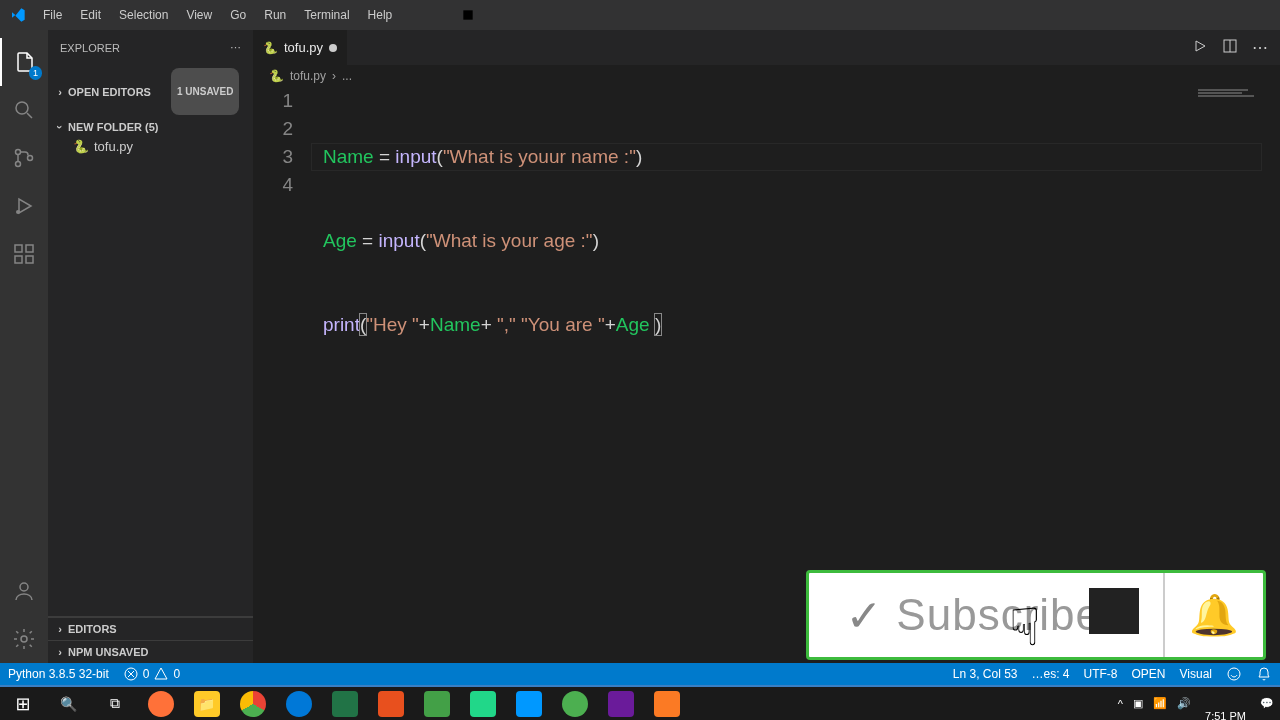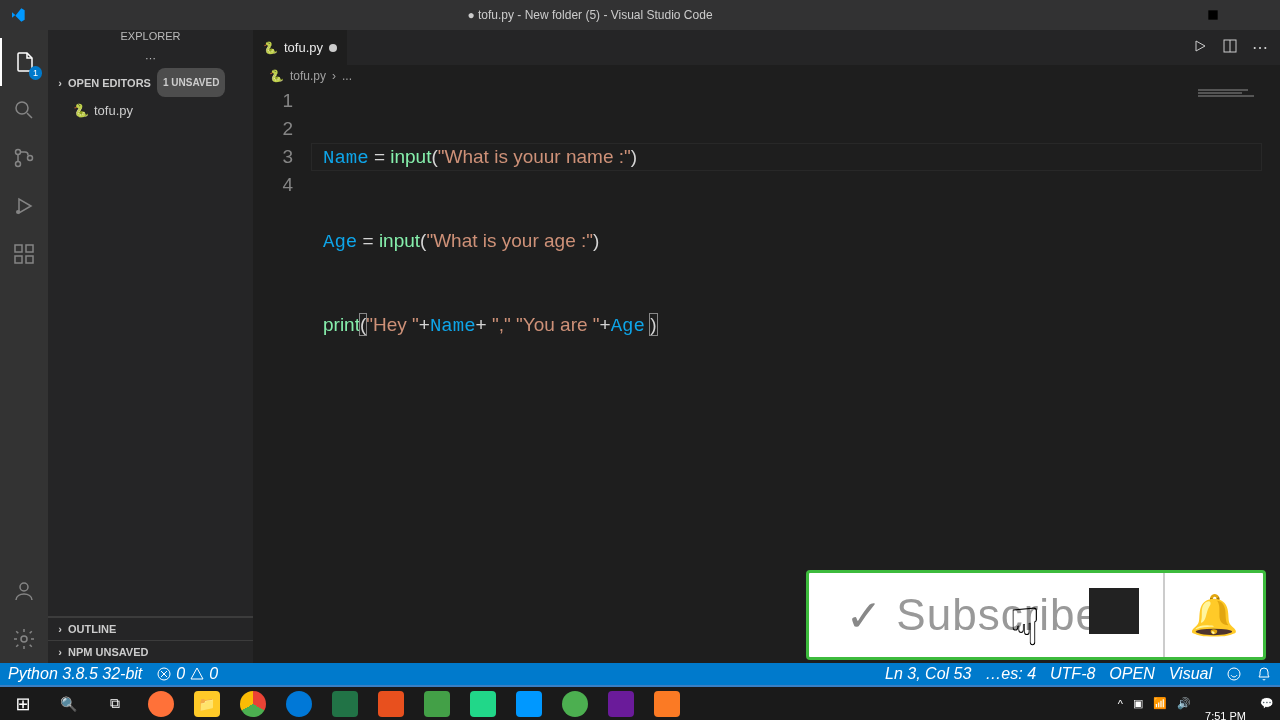--- a/index.html
+++ b/index.html
@@ -15,24 +15,24 @@
 
 .main { display: flex; height: 633px; }
 
 .activity-bar { width: 48px; background: #333333; display: flex; flex-direction: column; align-items: center; padding-top: 8px; }
 .activity-bar .act-icon { width: 48px; height: 48px; display: flex; align-items: center; justify-content: center; color: #858585; cursor: pointer; position: relative; }
 .activity-bar .act-icon.active { color: #fff; border-left: 2px solid #fff; }
 .activity-bar .spacer { flex: 1; }
 .act-badge { position: absolute; bottom: 6px; right: 6px; background: #007acc; color: #fff; font-size: 9px; border-radius: 8px; padding: 0 4px; min-width: 12px; height: 14px; line-height: 14px; text-align: center; }
 
 .sidebar { width: 205px; background: #252526; color: #ccc; display: flex; flex-direction: column; font-size: 11px; }
-.sidebar .header { height: 35px; display: flex; align-items: center; padding: 0 12px; justify-content: space-between; text-transform: uppercase; font-size: 11px; color: #bbb; flex-direction: column; }
+.sidebar .header { height: 35px; display: flex; align-items: center; padding: 0 12px; justify-content: space-between; text-transform: uppercase; font-size: 11px; color: #bbb; }
 .sidebar .section-title { display: flex; align-items: center; padding: 3px 4px; font-weight: bold; font-size: 11px; cursor: pointer; }
 .sidebar .chev { width: 16px; display: inline-flex; justify-content: center; }
-.sidebar .badge { background: #4d4d4d; color: #ccc; font-size: 10px; padding: 9px 6px; border-radius: 8px; margin-left: 6px; }
+.sidebar .badge { background: #4d4d4d; color: #ccc; font-size: 10px; padding: 18px 6px; border-radius: 8px; margin-left: 20px; }
 .sidebar .file-item { display: flex; align-items: center; padding: 3px 4px 3px 24px; font-size: 13px; cursor: pointer; }
 .sidebar .file-item .fi { width: 18px; display: inline-flex; justify-content: center; margin-right: 4px; }
 .sidebar .bottom-sections { margin-top: auto; border-top: 1px solid #3c3c3c; }
 .sidebar .bottom-sections .section-title { border-top: 1px solid #3c3c3c; padding: 5px 4px; }
 
 .editor-area { flex: 1; background: #1e1e1e; display: flex; flex-direction: column; }
 .tabs-row { height: 35px; background: #252526; display: flex; align-items: center; }
 .tab { height: 35px; background: #1e1e1e; display: flex; align-items: center; padding: 0 10px; gap: 6px; color: #e8e8e8; font-size: 13px; border-right: 1px solid #252526; }
 .tab .dot { width: 8px; height: 8px; border-radius: 50%; background: #ccc; }
 .tabs-row .spacer { flex: 1; }
@@ -40,31 +40,31 @@
 .tab-actions .ta { cursor: pointer; }
 
 .breadcrumb { height: 22px; display: flex; align-items: center; padding-left: 16px; font-size: 12px; color: #a0a0a0; gap: 6px; }
 .breadcrumb .fi { color: #519aba; }
 
 .code-area { flex: 1; position: relative; font-family: Consolas, 'Courier New', monospace; font-size: 19px; line-height: 28px; }
 .gutter { position: absolute; left: 0; top: 0; width: 58px; text-align: right; color: #858585; padding-right: 18px; }
 .gutter .lineno { height: 28px; }
 .code-lines { position: absolute; left: 70px; top: 0; right: 0; white-space: pre; }
 .code-line { height: 28px; }
-.tok-var { color: #0ea5e9; font-family: Liberation Mono, monospace; }
+.tok-var { color: #22c55e; }
 .tok-op { color: #d4d4d4; }
-.tok-fn { color: #86efac; }
+.tok-fn { color: #c4b5fd; }
 .tok-str { color: #ce9178; }
 .tok-paren { color: #d4d4d4; }
 .tok-paren-hl { color: #d4d4d4; border: 1px solid #888; margin: -1px; }
 .cursor-line-highlight { position: absolute; left: 58px; right: 18px; height: 28px; border: 1px solid #282828; pointer-events: none; }
 .minimap { position: absolute; right: 2px; top: 2px; width: 80px; height: 20px; }
 .minimap .ml { height: 2px; background: #555; margin-bottom: 1px; }
 
-.statusbar { height: 22px; background: #007acc; color: #fff; display: flex; align-items: center; font-size: 16px; padding: 0 8px; gap: 14px; position: absolute; bottom: 35px; left: 0; right: 0; font-style: italic; }
+.statusbar { height: 22px; background: #007acc; color: #fff; display: flex; align-items: center; font-size: 12px; padding: 0 8px; gap: 14px; position: absolute; bottom: 35px; left: 0; right: 0; }
 .statusbar .spacer { flex: 1; }
 .statusbar .sb-item { display: flex; align-items: center; gap: 4px; cursor: pointer; }
 
 .taskbar { position: absolute; bottom: 0; left: 0; right: 0; height: 35px; background: #1a1a1a; border-top: 2px solid #3a7fc4; display: flex; align-items: center; }
 .taskbar .tb-item { width: 46px; height: 35px; display: flex; align-items: center; justify-content: center; color: #fff; cursor: pointer; }
 .taskbar .tb-icon { width: 26px; height: 26px; border-radius: 4px; display: flex; align-items: center; justify-content: center; font-size: 14px; }
 .taskbar .spacer { flex: 1; }
 .taskbar .tray { display: flex; align-items: center; color: #fff; font-size: 11px; gap: 10px; padding-right: 6px; }
 .taskbar .clock { text-align: center; line-height: 13px; margin-top: 39px; }
 
@@ -82,21 +82,30 @@
 </style>
 </head>
 <body>
 
 <div class="titlebar">
   <div class="logo">
     <svg class="icon-sm" viewBox="0 0 24 24" fill="#0098ff" stroke="none">
         <path d="M17 2l5 3v14l-5 3-9-9 9-11zM8 12L3 8v8l5-4z"></path>
       </svg>
   </div>
-  <div class="title">● tofu.py - New folder (5) - Visual Studio Code</div>
+  <div class="menus">
+    <div class="menu-item">File</div>
+    <div class="menu-item">Edit</div>
+    <div class="menu-item">Selection</div>
+    <div class="menu-item">View</div>
+    <div class="menu-item">Go</div>
+    <div class="menu-item">Run</div>
+    <div class="menu-item">Terminal</div>
+    <div class="menu-item">Help</div>
+  </div>
   <div class="window-controls">
     <div class="win-ctrl">
         <svg class="icon-sm" viewBox="0 0 12 12">
           <line x1="2" y1="6" x2="10" y2="6"></line>
         </svg>
       </div>
     <div class="win-ctrl">
         <svg class="icon-sm" viewBox="0 0 12 12">
           <rect x="2.5" y="2.5" width="7" height="7"></rect>
         </svg>
@@ -166,28 +175,32 @@
   <div class="sidebar">
     <div class="header">
       <span>EXPLORER</span>
       <span style="cursor:pointer">⋯</span>
     </div>
     <div class="section-title">
       <span class="chev">›</span>
       <span>OPEN EDITORS</span>
       <span class="badge">1 UNSAVED</span>
     </div>
+    <div class="section-title">
+      <span class="chev" style="transform:rotate(90deg)">›</span>
+      <span>NEW FOLDER (5)</span>
+    </div>
     <div class="file-item">
       <span class="fi" style="color:#519aba">🐍</span>
       <span>tofu.py</span>
     </div>
     <div class="bottom-sections">
       <div class="section-title">
         <span class="chev">›</span>
-        <span>OUTLINE</span>
+        <span>EDITORS</span>
       </div>
       <div class="section-title">
         <span class="chev">›</span>
         <span>NPM UNSAVED</span>
       </div>
     </div>
   </div>
 
   <div class="editor-area">
     <div class="tabs-row">

